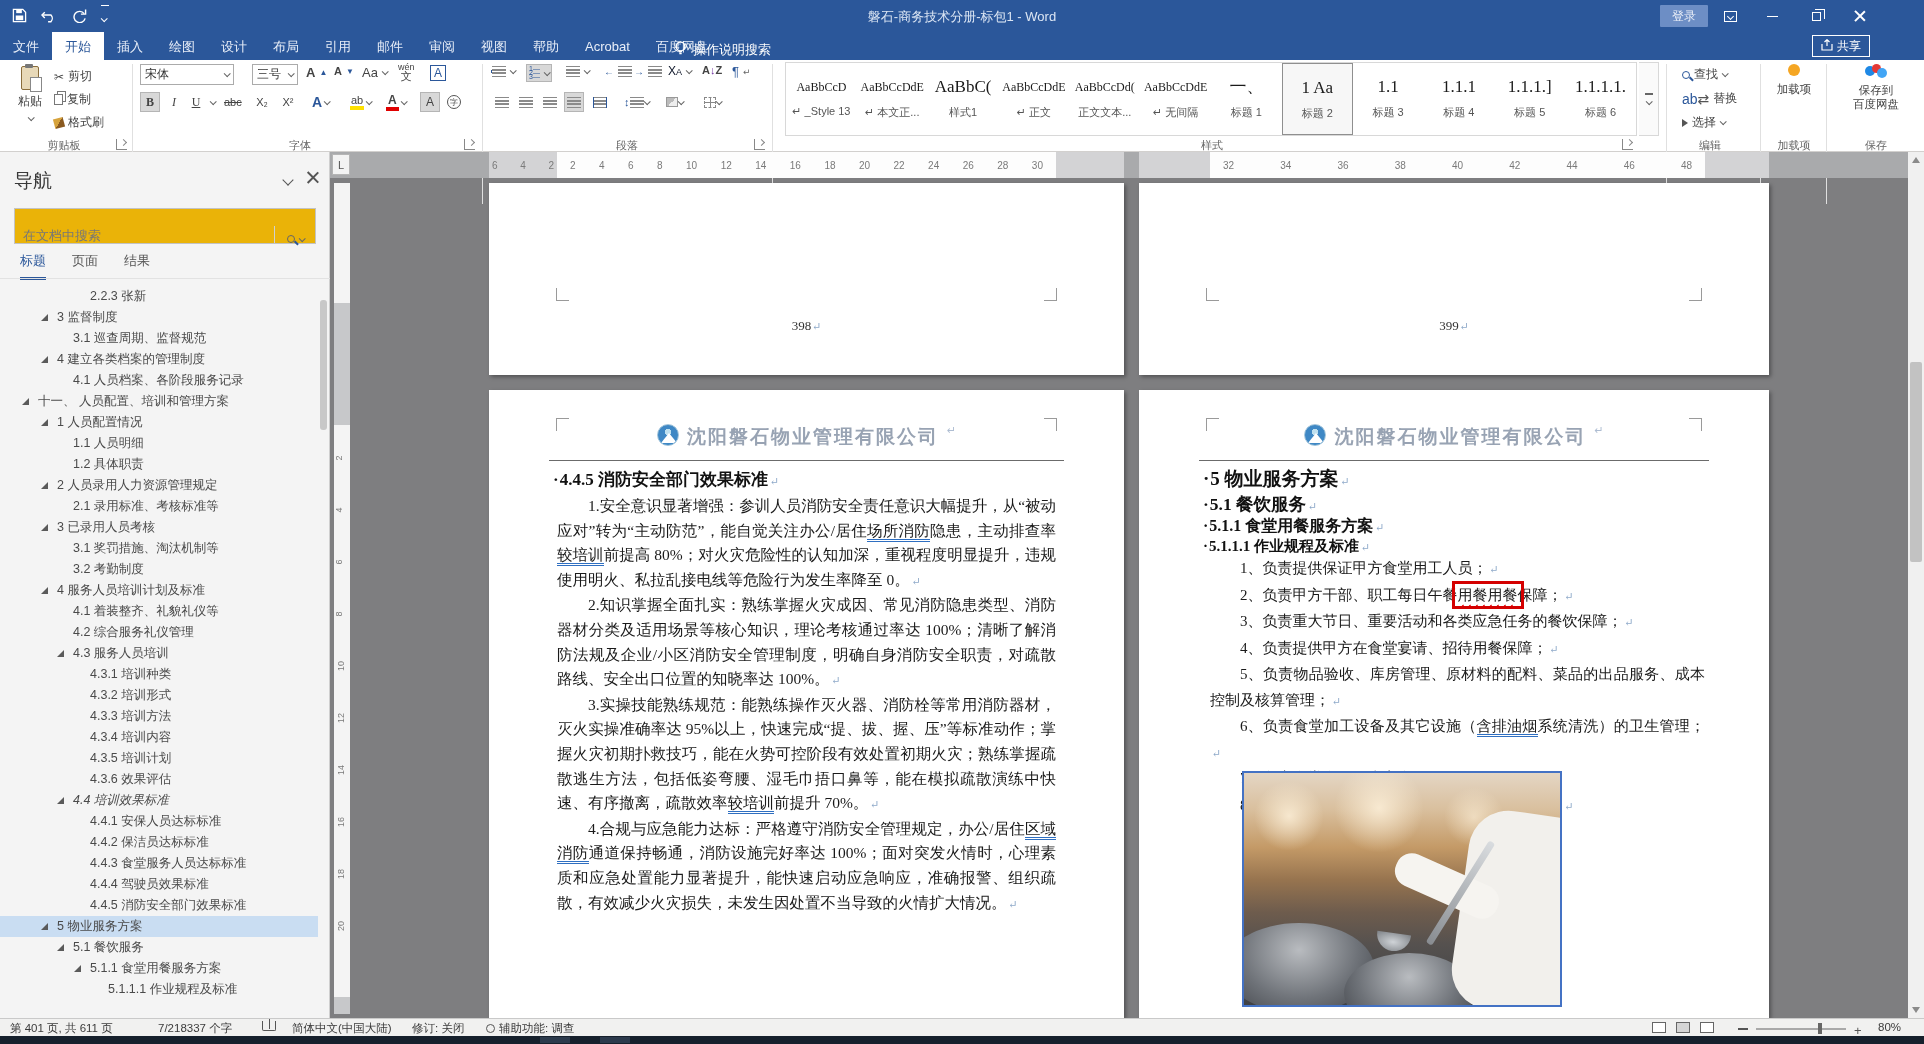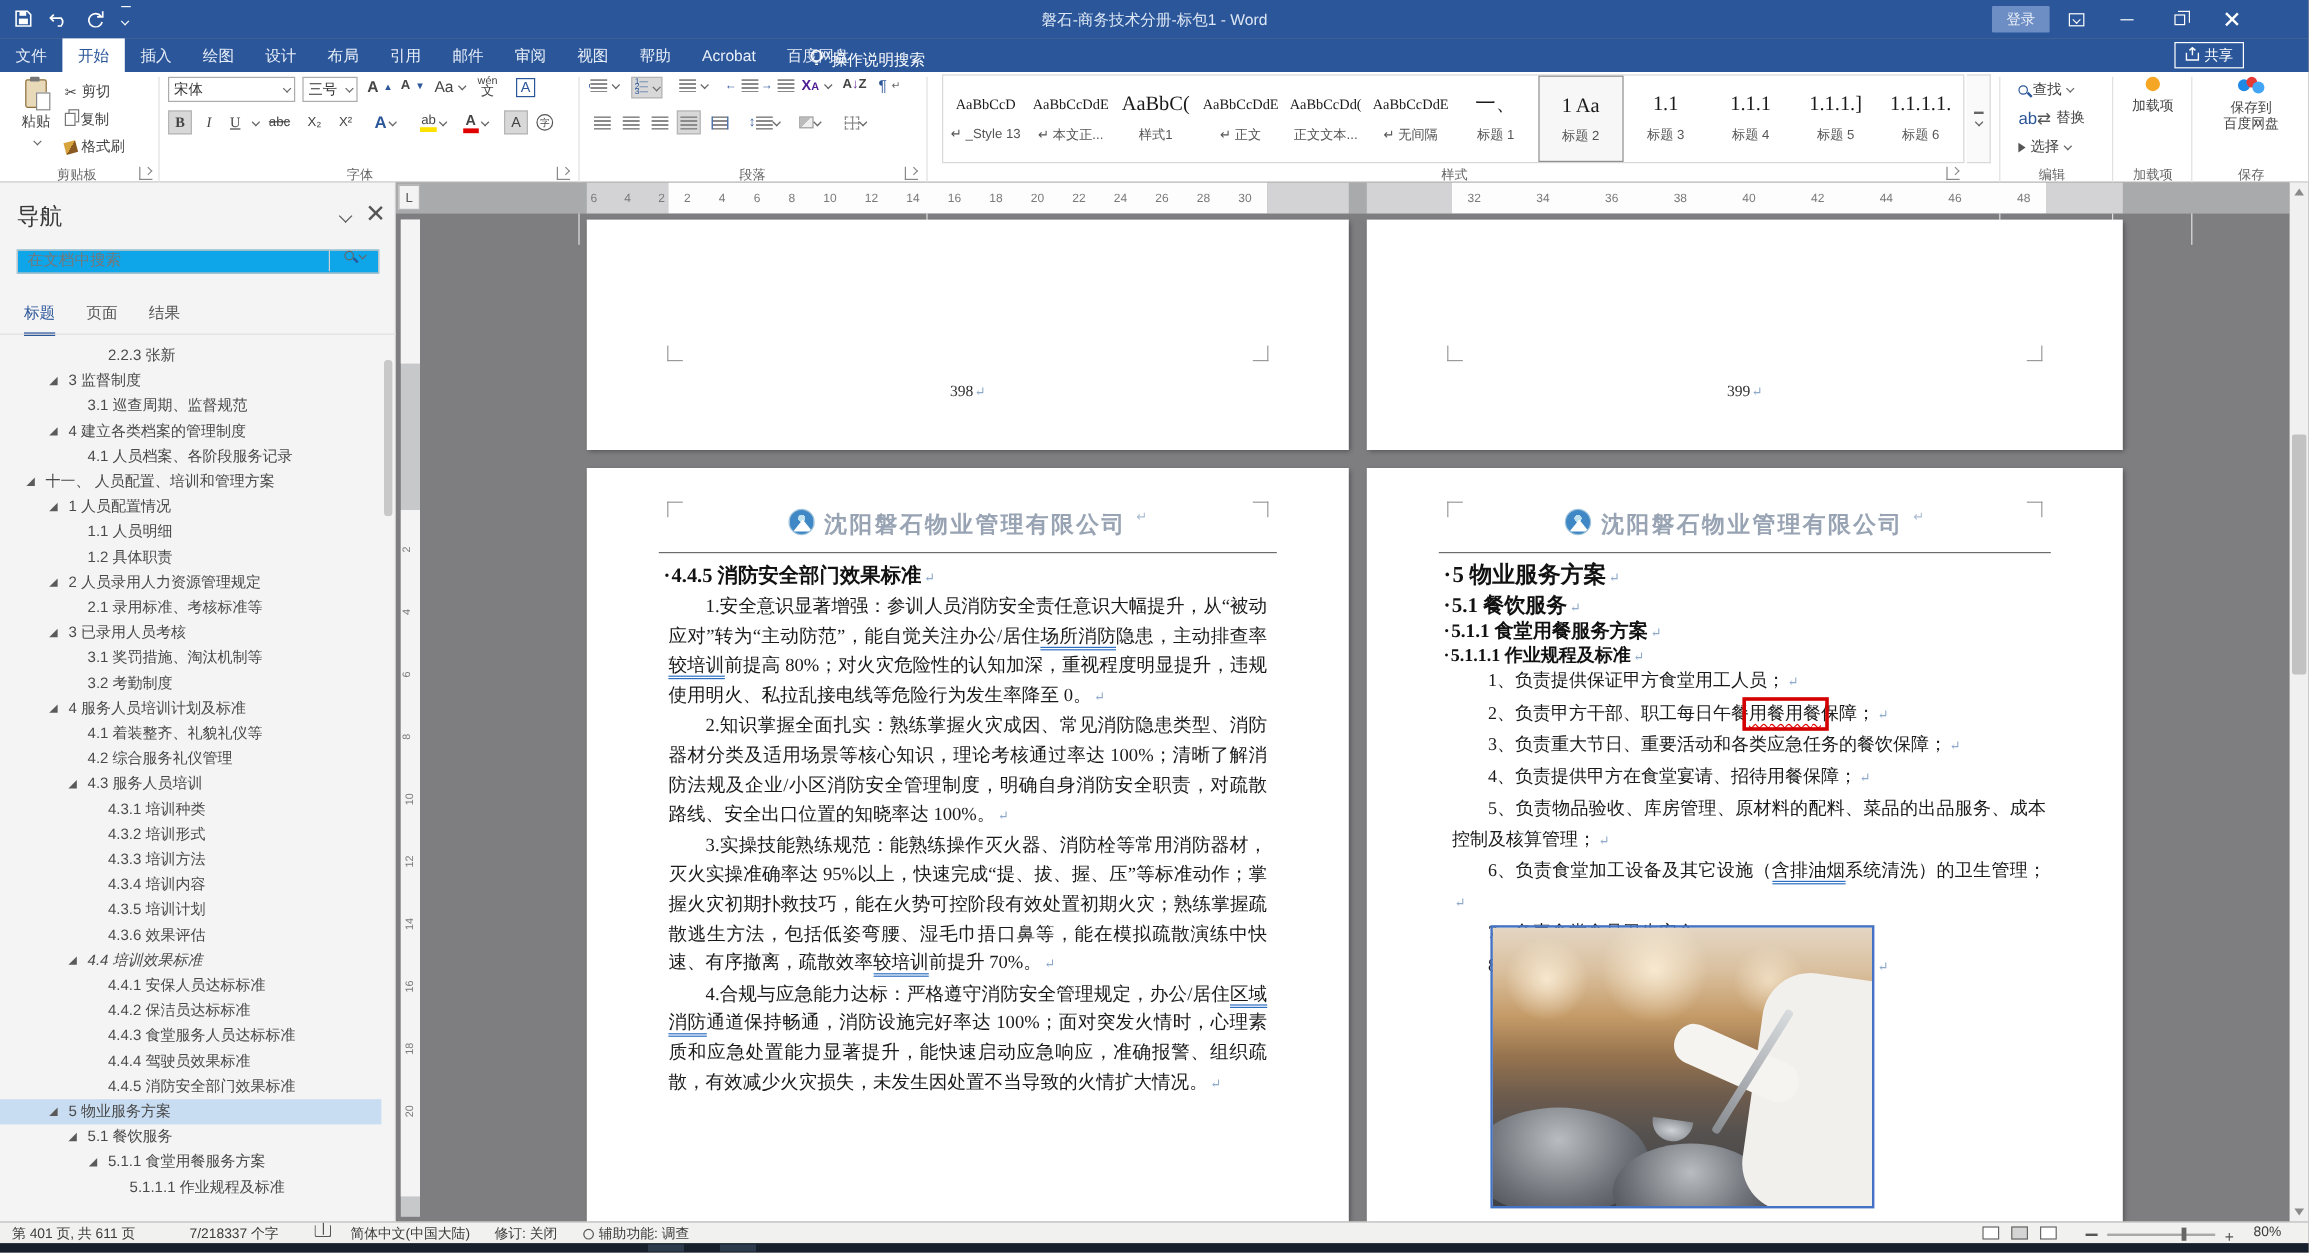--- a/index.html
+++ b/index.html
@@ -66,21 +66,21 @@
   .gal-more { position:absolute; left:1639px; top:2px; width:20px; height:74px; border:1px solid #d8d8d8; border-left:none; display:flex; flex-direction:column; align-items:center; justify-content:center; gap:5px; background:#fafafa; }
   .gal-more .bar { width:8px; height:1.5px; background:#666; }
 
   
   .navpane { position:absolute; left:0; top:152px; width:330px; height:866px; background:#f4f4f4; border-right:1px solid #cfcfcf; }
   .nav-title { position:absolute; left:14px; top:16px; font-size:19px; color:#393939; }
   .nav-chev { position:absolute; left:284px; top:24px; width:8px; height:8px; border-right:1.6px solid #555; border-bottom:1.6px solid #555; transform:rotate(45deg); }
   .nav-close { position:absolute; left:306px; top:18px; width:14px; height:14px; }
   .nav-close::before,.nav-close::after { content:""; position:absolute; left:6px; top:0; width:1.6px; height:15px; background:#555; }
   .nav-close::before{ transform:rotate(45deg);} .nav-close::after{ transform:rotate(-45deg);}
-  .nav-search { position:absolute; left:14px; top:56px; width:302px; height:20px; background:#0ea5e9; border:1px solid #c3c3c3; display:flex; align-items:flex-start; }
+  .nav-search { position:absolute; left:14px; top:56px; width:302px; height:36px; background:#eab308; border:1px solid #c3c3c3; display:flex; align-items:flex-end; }
   .nav-search input { flex:1; border:none; outline:none; font-size:13px; color:#333; padding:0 8px; font-family:inherit; background:transparent; }
   .nav-search input::placeholder { color:#777; }
   .nav-search .sep { width:1px; height:17px; background:#d0d0d0; }
   .nav-search .magwrap { width:40px; display:flex; align-items:center; justify-content:center; gap:4px; }
   .nav-tabs { position:absolute; left:20px; top:100px; display:flex; gap:26px; font-size:13px; color:#555; }
   .nav-tab { padding-bottom:7px; }
   .nav-tab.active { color:#2b579a; border-bottom:3px solid #2b579a; }
   .nav-tree { position:absolute; left:0; top:134px; width:318px; bottom:2px; overflow:hidden; }
   .nav-row { position:relative; height:21px; line-height:21px; font-size:12.5px; color:#4a4a4a; white-space:nowrap; }
   .nav-row.sel { background:#c9ddf2; }
@@ -241,21 +241,21 @@
         <span>复制</span>
       </div>
     <div class="rbtn-row" style="left:54px;top:54px">
         <span style="display:inline-block;width:10px;height:10px;background:linear-gradient(135deg,#d7a33c 50%,#8a5a20 50%);transform:rotate(-15deg)"></span>
         <span>格式刷</span>
       </div>
     <div class="grp-label" style="left:64px">剪贴板</div>
     <div class="launcher" style="left:116px"></div>
     <div class="vdiv" style="left:132px"></div>
 
-    <div class="combo" style="left:140px;top:4px;width:106px;height:21px">
+    <div class="combo" style="left:140px;top:4px;width:94px;height:21px">
         <span>宋体</span>
         <span class="chev"></span>
       </div>
     <div class="combo" style="left:252px;top:4px;width:46px;height:21px">
         <span>三号</span>
         <span class="chev"></span>
       </div>
     <div class="rbtn-row" style="left:306px;top:5px;font-size:13px">
         <b>A</b>
         <span style="font-size:8px;color:#2b579a">▲</span>
@@ -312,21 +312,21 @@
       </div>
     <div class="rbtn-row" style="left:604px;top:6px">
         <span style="color:#2b579a;font-size:10px">←</span>
         <span class="mini-lines"></span>
       </div>
     <div class="rbtn-row" style="left:634px;top:6px">
         <span style="color:#2b579a;font-size:10px">→</span>
         <span class="mini-lines"></span>
       </div>
     <div class="rbtn-row" style="left:668px;top:4px">
-        <span style="font-size:12px;font-weight:bold;color:#4c1d95">X<span style="font-size:9px">A</span></span>
+        <span style="font-size:12px;font-weight:normal;color:#0f172a">X<span style="font-size:9px">A</span></span>
         <span class="chev"></span>
       </div>
     <div class="rbtn-row" style="left:702px;top:4px">
         <span style="font-size:11px"><b>A</b><span style="color:#7030a0">↓</span><b>Z</b></span>
       </div>
     <div class="rbtn-row" style="left:732px;top:4px;font-size:13px;color:#2b579a">¶<span style="font-size:9px;color:#666">↵</span></div>
     <div class="mini-box" style="position:absolute;left:492px;top:32px">
         <span class="mini-lines"></span>
       </div>
     <div class="mini-box" style="position:absolute;left:516px;top:32px">

